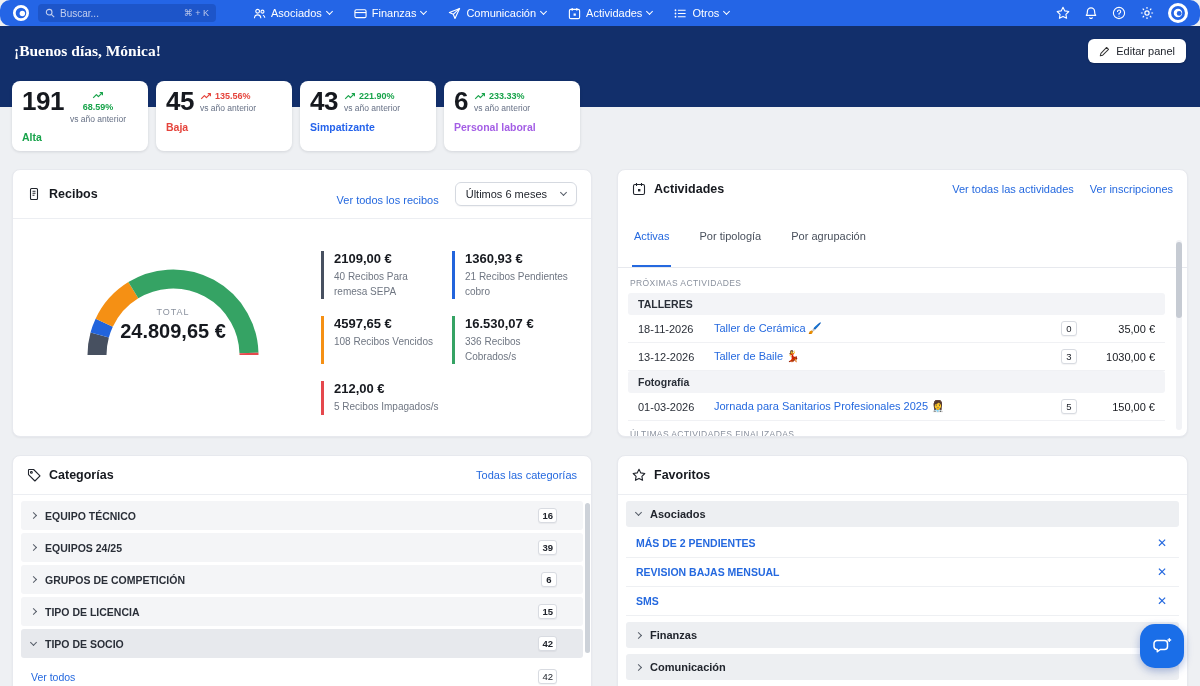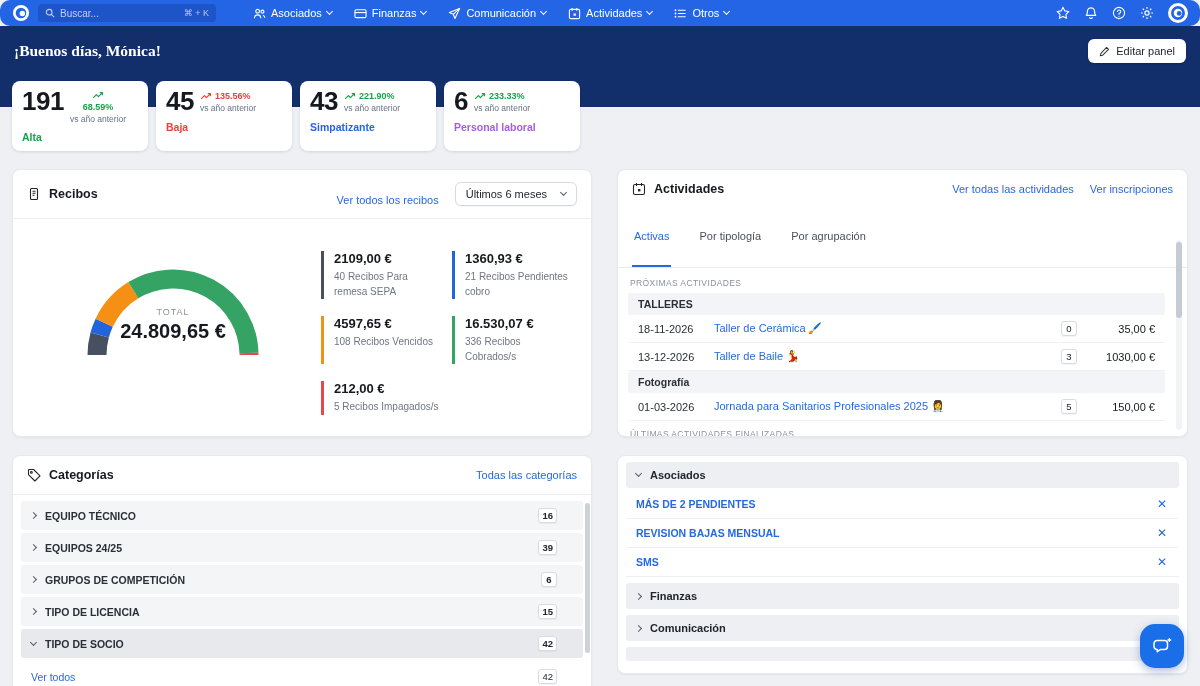--- a/index.html
+++ b/index.html
@@ -421,20 +421,26 @@
         <div class="cat-row link-row">
           <span class="cat-label">Ver todos</span>
           <span class="count-badge cat-badge">42</span>
         </div>
 
         <div class="cat-scroll"></div>
       </div>
     </div>
 
     <div class="panel favoritos">
+      <div class="panel-head bordered">
+        <svg class="picon" viewBox="0 0 14 14" fill="none" stroke="#20242c" stroke-width="1.1" stroke-linejoin="round">
+            <path d="M7 1.3l1.8 3.6 4 .6-2.9 2.8.7 4L7 10.4l-3.6 1.9.7-4L1.2 5.5l4-.6z"></path>
+          </svg>
+        <span class="panel-title">Favoritos</span>
+      </div>
       <div class="fav-list">
         <div class="fav-group">
           <span class="chev"></span>
           <span>Asociados</span>
         </div>
         <div class="fav-item">
           <span class="fav-label">MÁS DE 2 PENDIENTES</span>
           <button class="fav-x">✕</button>
         </div>
         <div class="fav-item">

